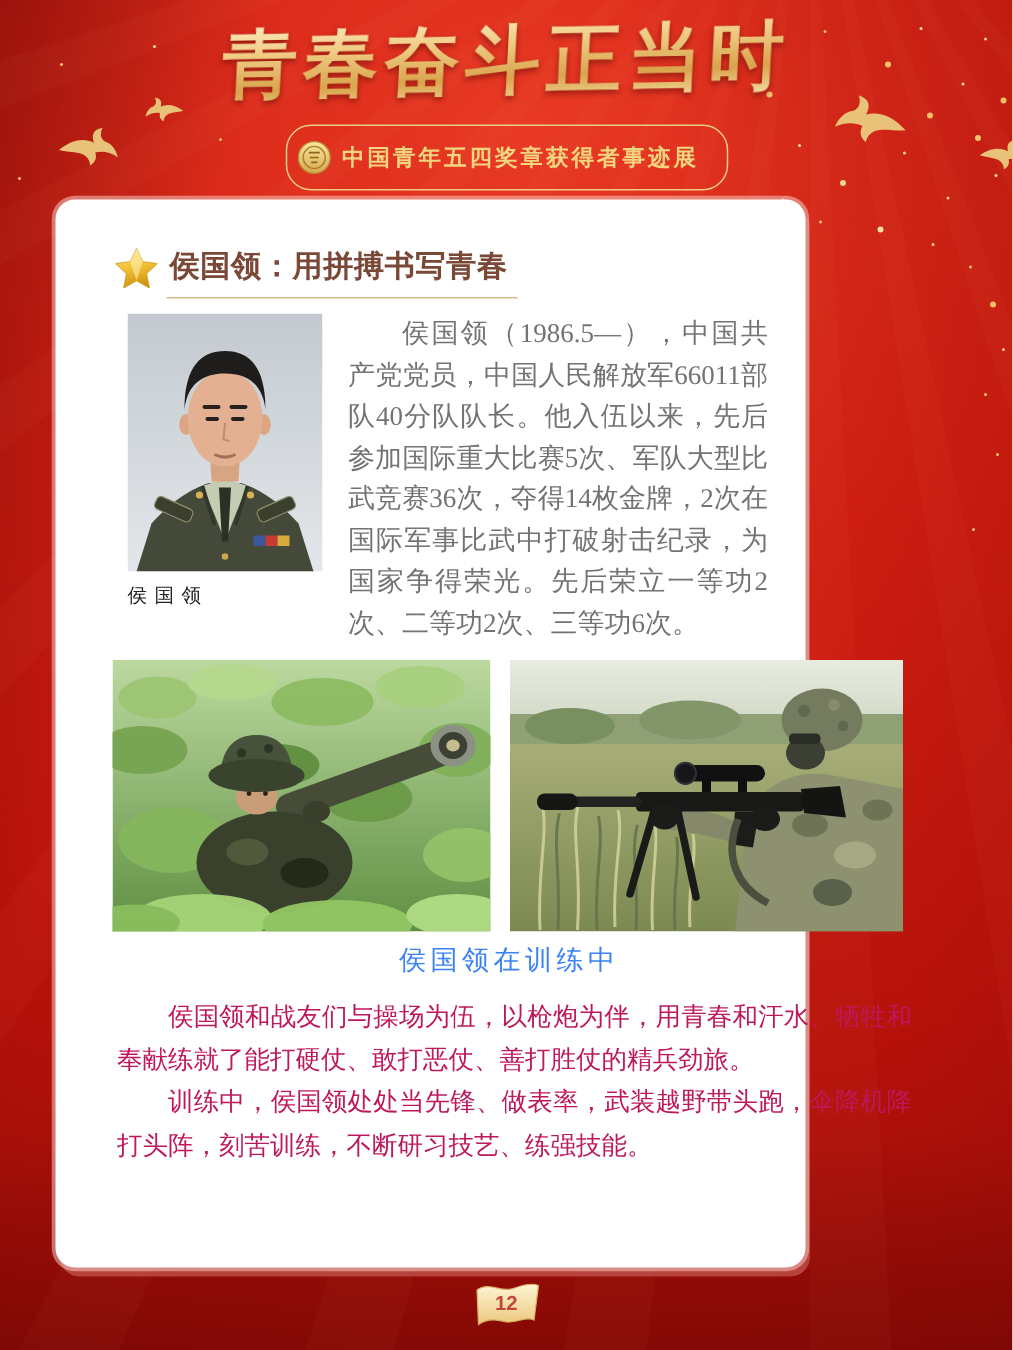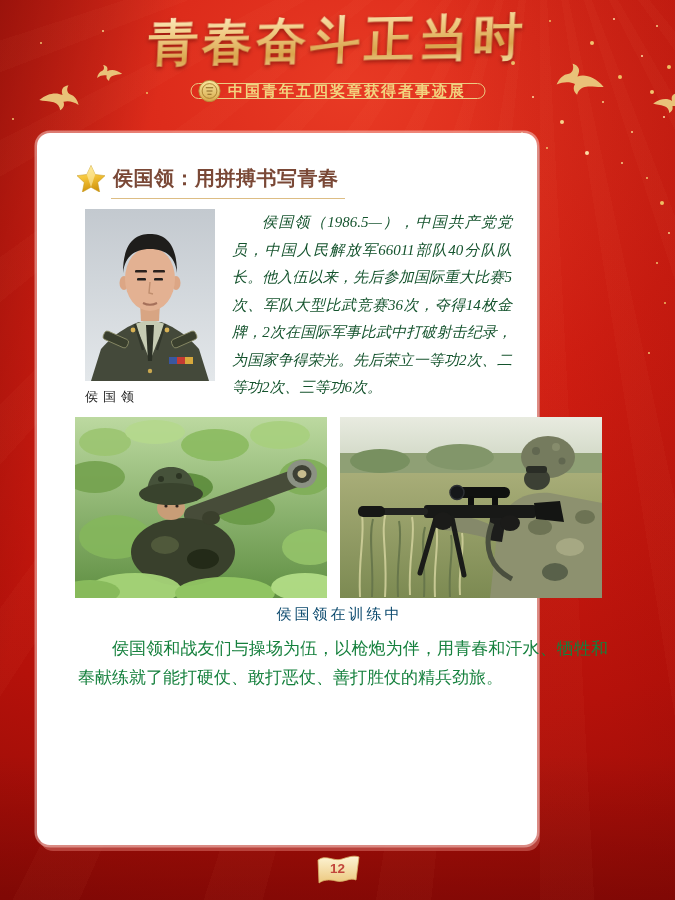--- a/index.html
+++ b/index.html
@@ -54,21 +54,21 @@
     font-weight:700; font-size:50px; letter-spacing:4px; line-height:64px;
     font-family:"DejaVu Serif","Liberation Serif",serif;
     transform:skewX(-4deg) rotate(-1deg);
     background-image:linear-gradient(178deg,#fff3cf 6%,#f0cc85 36%,#d9a44c 64%,#f7e4ae 90%);
     -webkit-background-clip:text; background-clip:text;
     color:#eccb82; -webkit-text-fill-color:transparent;
     filter:drop-shadow(0 2px 2px rgba(95,8,4,.6));
   }
   .banner {
     position:absolute; top:83px; left:50%; transform:translateX(-50%);
-    height:16px; box-sizing:border-box;
+    height:44px; box-sizing:border-box;
     display:flex; align-items:center; gap:7px;
     padding:0 18px 0 6px;
     border:1.5px solid #eccb82; border-radius:17px;
     color:#f2d37e; font-weight:700; font-size:15px; letter-spacing:2px;
     white-space:nowrap;
   }
   .medal { width:24px; height:24px; flex:0 0 24px; }
 
   .card {
     position:absolute; left:37px; top:133px; width:500px; height:712px;
@@ -83,32 +83,32 @@
     line-height:26px; padding:2px 6px 7px 2px;
     border-bottom:1px solid #ddbd84;
   }
   .profile-row { display:flex; gap:17px; margin:10px 0 0 8px; }
   .portrait-fig { flex:0 0 130px; width:130px; }
   .portrait-fig svg { display:block; width:130px; height:172px; }
   .portrait-caption {
     font-size:13px; letter-spacing:5px; color:#222; margin-top:7px;
   }
   .intro {
-    flex:1; font-size:15px; line-height:27.5px; text-align:justify;
-    text-indent:2em; color:#14532d;font-style:italic;
+    flex:1; font-size:18px; line-height:27.5px; text-align:justify;
+    text-indent:2em; color:#737373;
   }
   .photos-row { display:flex; gap:13px; margin:11px 0 0 -2px; }
   .photo svg { display:block; height:181px; }
   .photos-caption {
     width:529px; margin:7px 0 0 -2px; text-align:center;
-    font-size:15px; letter-spacing:3px; color:#0c4a6e;
+    font-size:18px; letter-spacing:3px; color:#3b82f6;
   }
   .body-text {
     margin:12px 17px 0 1px; width:530px;
-    font-size:17px; line-height:28.5px; color:#15803d; text-align:justify;font-family:Liberation Mono, monospace;
+    font-size:17px; line-height:28.5px; color:#be185d; text-align:justify;
   }
   .body-text p { margin:0; text-indent:2em; }
 
   .page-flag {
     position:absolute; left:50%; top:852px; transform:translateX(-50%);
     width:48px; height:36px;
   }
   .page-flag svg { position:absolute; inset:0; width:48px; height:36px; }
   .page-number {
     position:absolute; inset:0; display:flex; align-items:center; justify-content:center;
@@ -323,20 +323,21 @@
           <ellipse cx="103" cy="104" rx="10" ry="9" fill="#1b1b19"></ellipse>
           <ellipse cx="170" cy="106" rx="10" ry="8" fill="#1b1b19"></ellipse>
           <path d="M152 106 C142 132 152 152 172 162" stroke="#4a4f3e" stroke-width="5" fill="none"></path>
         </svg>
       </div>
     </div>
     <div class="photos-caption">侯国领在训练中</div>
 
     <div class="body-text">
       <p>侯国领和战友们与操场为伍，以枪炮为伴，用青春和汗水、牺牲和奉献练就了能打硬仗、敢打恶仗、善打胜仗的精兵劲旅。</p>
+      <p>训练中，侯国领处处当先锋、做表率，武装越野带头跑，伞降机降打头阵，刻苦训练，不断研习技艺、练强技能。</p>
     </div>
   </div>
 
   <div class="page-flag">
     <svg viewBox="0 0 48 36">
       <defs>
         <linearGradient id="gflag" x1="0" y1="0" x2="0" y2="1">
           <stop offset="0" stop-color="#fdf4d4"></stop>
             <stop offset="1" stop-color="#ecc87e"></stop>
         </linearGradient>

